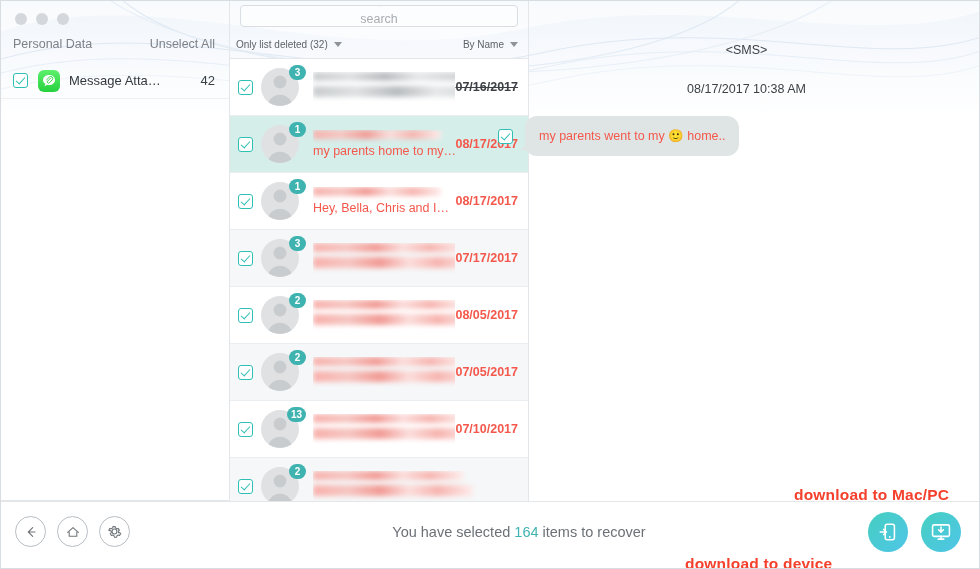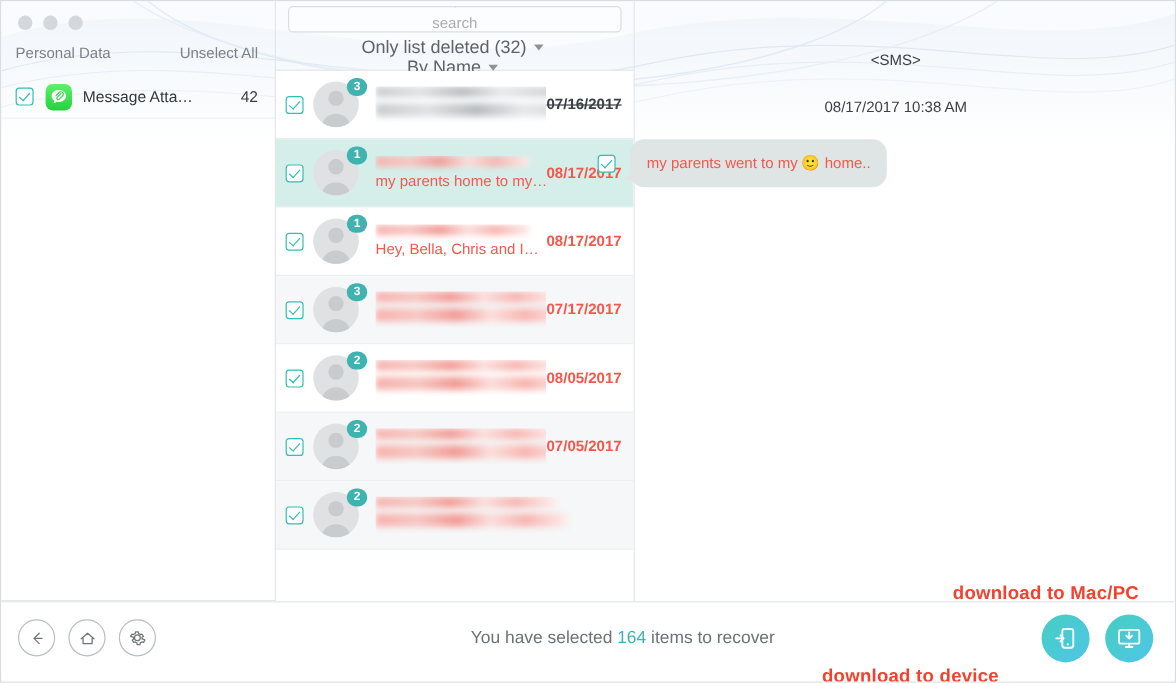--- a/index.html
+++ b/index.html
@@ -71,23 +71,22 @@
     z-index: 2; overflow: hidden;
   }
   .searchwrap { height: 30px; padding: 4px 10px 0 10px; }
   .searchbox {
     height: 22px; border: 1px solid #d9dee2; border-radius: 4px; background: rgba(255,255,255,.55);
     display: flex; align-items: center; justify-content: center; gap: 5px;
     font-size: 12.5px; color: #a8adb2; flex-direction: column;
   }
   .filterbar {
     height: 28px; display: flex; align-items: center; justify-content: space-between;
-    padding: 0 10px 0 6px; font-size: 15px; color: #5d6368;
+    padding: 0 10px 0 6px; font-size: 10px; color: #5d6368;
     border-bottom: 1px solid #e3e7ea;
-    flex-direction: column;
   }
   .filterbar .sel { display: flex; align-items: center; gap: 6px; cursor: pointer; }
   .caret { width: 0; height: 0; border-left: 4px solid transparent; border-right: 4px solid transparent; border-top: 5px solid #8d9399; }
 
   .rows { height: 442px; overflow: hidden; }
   .row {
     height: 57px; display: flex; align-items: center; padding: 0 0 0 8px;
     border-bottom: 1px solid #ebeef0; background: #ffffff; position: relative;
   }
   .row.alt { background: #f6f7f8; }
@@ -332,20 +331,37 @@
               </svg>
             </span>
             <span class="badge">2</span>
           </span>
           <div class="rowbody">
             <div class="blurline" style="width: 150px;"></div>
             <div class="blurline" style="width: 160px; height: 11px;"></div>
           </div>
           <span class="rowdate">07/05/2017</span>
         </div>
+        <div class="row">
+          <span class="cb"></span>
+          <span class="avatarwrap">
+            <span class="avatar">
+              <svg width="38" height="38" viewBox="0 0 38 38">
+                <circle cx="19" cy="14" r="6.4" fill="#c9ccce"></circle>
+                <path d="M6.5 38c1.2-7 6.4-11.2 12.5-11.2S30.3 31 31.5 38z" fill="#c9ccce"></path>
+              </svg>
+            </span>
+            <span class="badge">13</span>
+          </span>
+          <div class="rowbody">
+            <div class="blurline" style="width: 150px;"></div>
+            <div class="blurline" style="width: 160px; height: 11px;"></div>
+          </div>
+          <span class="rowdate">07/10/2017</span>
+        </div>
         <div class="row alt">
           <span class="cb"></span>
           <span class="avatarwrap">
             <span class="avatar">
               <svg width="38" height="38" viewBox="0 0 38 38">
                 <circle cx="19" cy="14" r="6.4" fill="#c9ccce"></circle>
                 <path d="M6.5 38c1.2-7 6.4-11.2 12.5-11.2S30.3 31 31.5 38z" fill="#c9ccce"></path>
               </svg>
             </span>
             <span class="badge">2</span>

